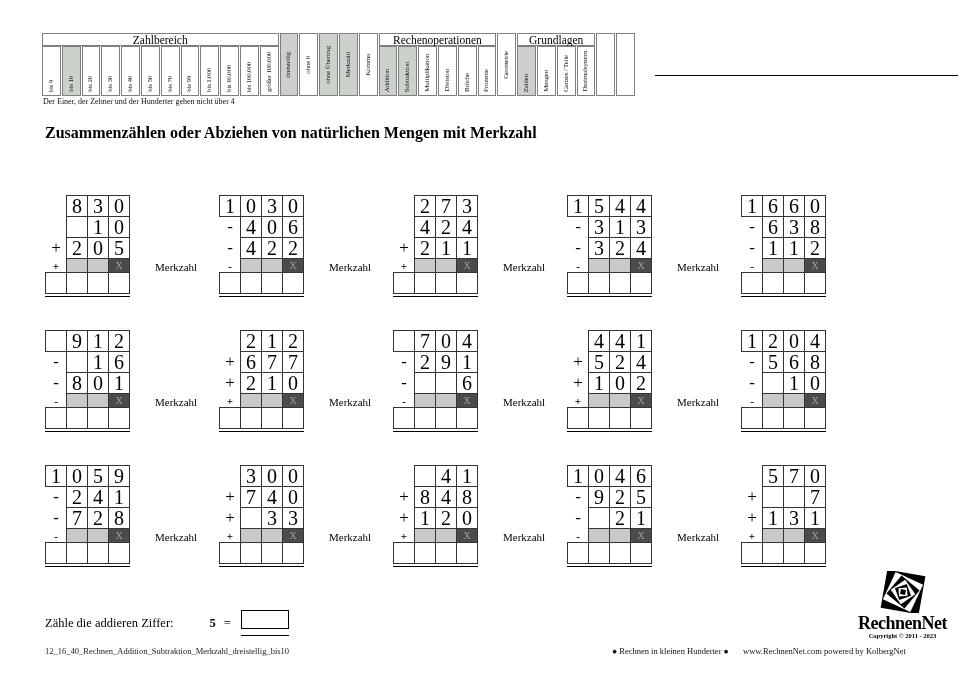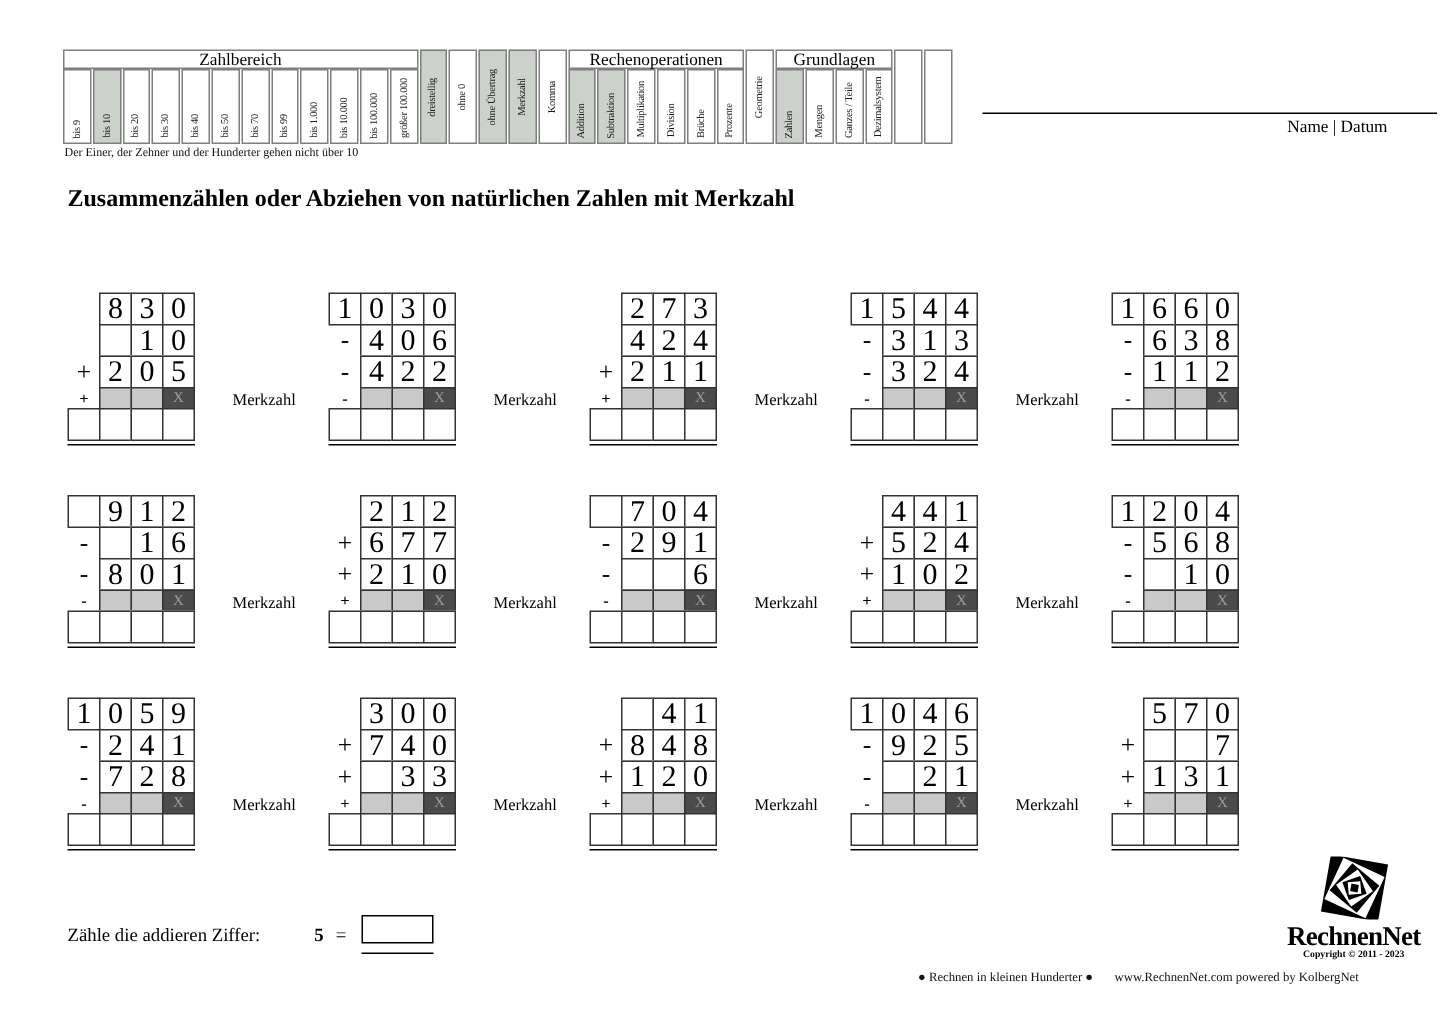--- a/index.html
+++ b/index.html
@@ -157,26 +157,25 @@
       <div class="hcol" style="grid-area: 2 / 28;">
         <span class="vtext">Dezimalsystem</span>
       </div>
       <div class="hcol full" style="grid-area: 1 / 29 / span 2;">
         <span class="vtext"></span>
       </div>
       <div class="hcol full" style="grid-area: 1 / 30 / span 2;">
         <span class="vtext"></span>
       </div>
     </div>
-  <div class="hnote">Der Einer, der Zehner und der Hunderter gehen nicht über 10</div>
+  <div class="hnote">Der Einer, der Zehner und der Hunderter gehen nicht über 4</div>
 
   <div class="nameline"></div>
-  <div class="namedatum">Name | Datum</div>
-
-  <div class="heading">Zusammenzählen oder Abziehen von natürlichen Zahlen mit Merkzahl</div>
+
+  <div class="heading">Zusammenzählen oder Abziehen von natürlichen Mengen mit Merkzahl</div>
 
   <div class="problems">
       <div class="problem" style="left: 0px; top: 0px;"><div class="prow">
           <div class="cell nobox"></div>
           <div class="cell box">8</div>
           <div class="cell box">3</div>
           <div class="cell box">0</div>
         </div><div class="prow">
           <div class="cell opcell"></div>
           <div class="cell box"></div>
@@ -578,20 +577,21 @@
 
   <div class="task">
     <span>Zähle die addieren Ziffer:</span>
     <span class="digit">5</span>
     <span class="eq">=</span>
     <span class="taskboxwrap">
       <span class="taskbox" style="display:inline-block"></span>
     </span>
   </div>
 
+  <div class="ffile">12_16_40_Rechnen_Addition_Subtraktion_Merkzahl_dreistellig_bis10</div>
   <div class="fslogan">● Rechnen in kleinen Hunderter ●</div>
   <div class="fsite">www.RechnenNet.com powered by KolbergNet</div>
 
   <div class="logo">
     <svg width="46" height="42" viewBox="-50 -50 100 100">
       <g>
         <rect x="-46" y="-46" width="92" height="92" fill="#000" transform="rotate(10)"></rect>
         <rect x="-36" y="-36" width="72" height="72" fill="#fff" transform="rotate(25)"></rect>
         <rect x="-28" y="-28" width="56" height="56" fill="#000" transform="rotate(40)"></rect>
         <rect x="-21" y="-21" width="42" height="42" fill="#fff" transform="rotate(55)"></rect>

